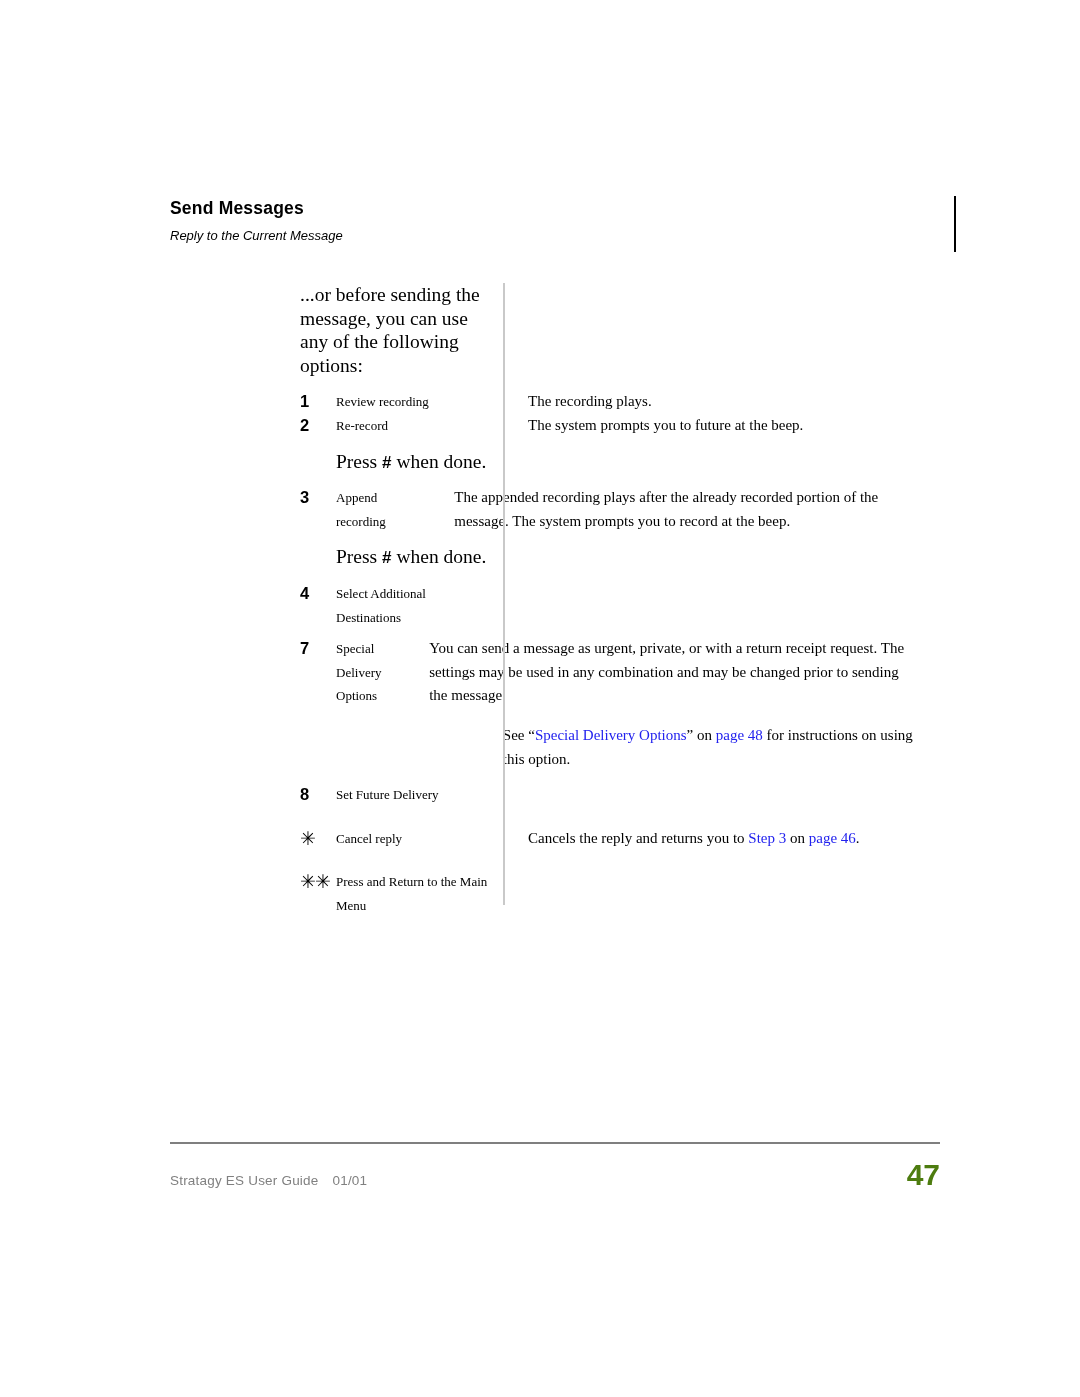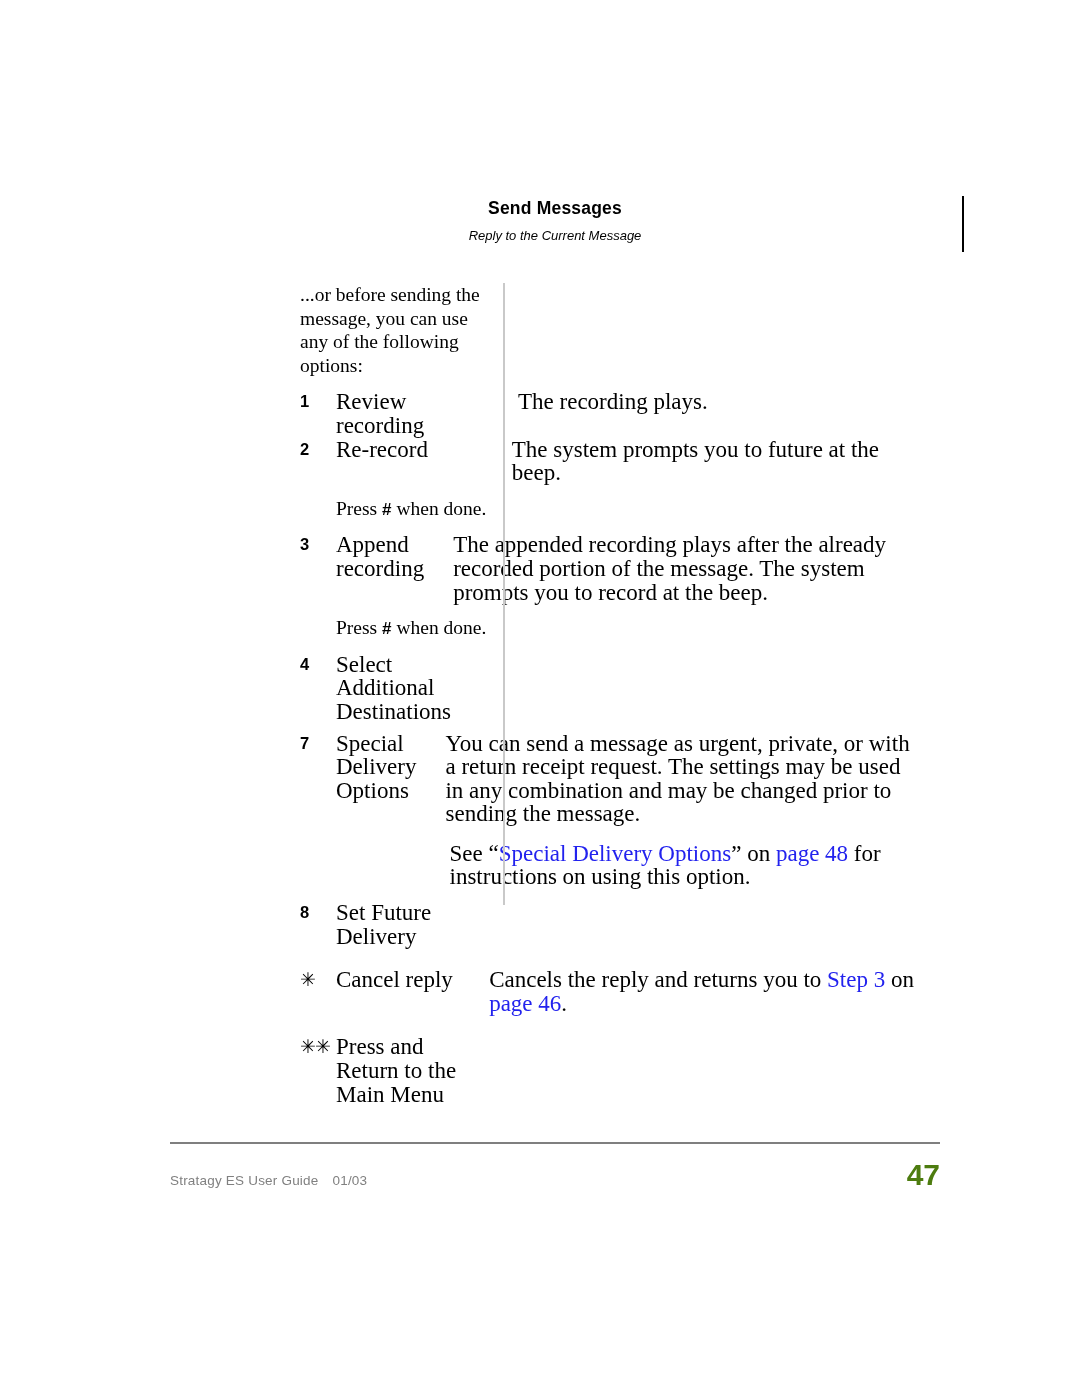--- a/index.html
+++ b/index.html
@@ -20,22 +20,22 @@
     position: absolute;
     inset: 0;
   }
 
   
   .header {
     position: absolute;
     left: 170px;
     top: 196px;
     width: 770px;
-    text-align: center;
-    padding-right: 24px;
+    text-align: left;
+    padding-right: 16px;
   }
   .header-rule {
     position: absolute;
     right: 0px;
     top: 0px;
     width: 2px;
     height: 56px;
     background: #000000;
   }
   .header-title {
@@ -99,28 +99,28 @@
     line-height: 23.6px;
     width: 36px;
     flex: 0 0 36px;
     color: #000;
   }
   .key.star {
     font-size: 19px;
     letter-spacing: -1px;
   }
   .key-label {
-    font-size: 23px;
+    font-size: 13px;
     line-height: 23.6px;
     flex: 1 1 auto;
   }
   .cell-right {
     flex: 1 1 auto;
-    padding-left: 15px;
-    font-size: 23px;
+    padding-left: 25px;
+    font-size: 15px;
     line-height: 23.6px;
   }
   .sub-note {
     width: 203px;
     box-sizing: border-box;
     padding-left: 36px;
     padding-right: 6px;
     font-size: 19.5px;
     line-height: 23.6px;
   }
@@ -279,17 +279,17 @@
           <span class="key star">✳✳</span>
           <span class="key-label">Press and Return to the Main Menu</span>
         </div>
       </div>
 
     </div>
   </div>
 
   <div class="footer-rule"></div>
   <div class="footer">
-    <div class="footer-left"><span>Stratagy ES User Guide</span><span class="fdate">01/03</span></div>
+    <div class="footer-left"><span>Stratagy ES User Guide</span><span class="fdate">01/01</span></div>
     <div class="footer-page">47</div>
   </div>
 
 </div>
 
 </body></html>

